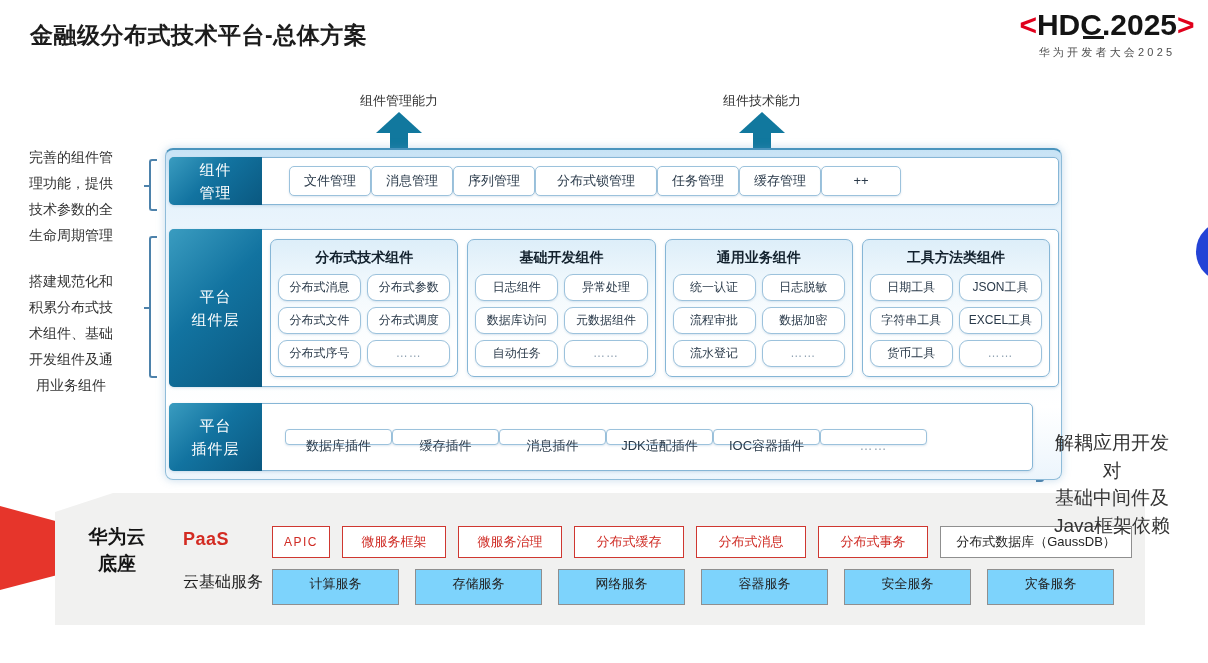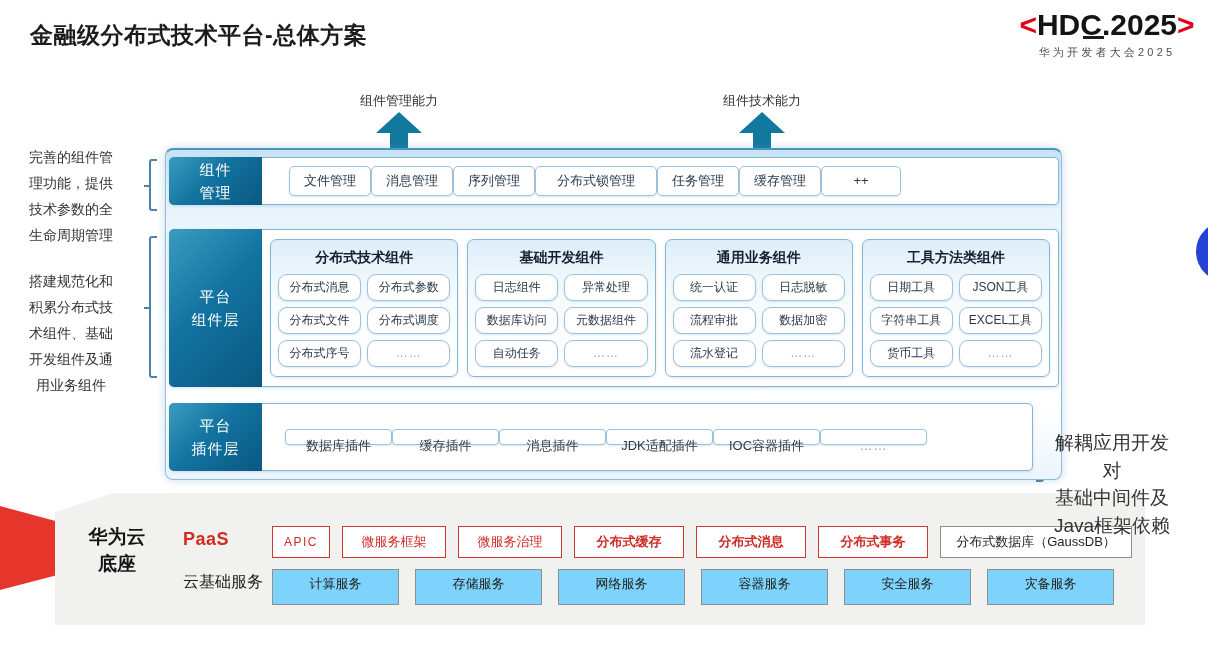--- a/index.html
+++ b/index.html
@@ -98,21 +98,21 @@
   .paas-label { position:absolute; left:128px; top:36px; font-size:18px; font-weight:bold; color:#d32b22; letter-spacing:.5px; }
   .cloud-label { position:absolute; left:128px; top:79px; font-size:16px; color:#1d1d1d; }
   .paas-row { position:absolute; left:217px; top:33px; display:flex; gap:12px; }
   .cloud-row { position:absolute; left:217px; top:76px; display:flex; gap:16px; }
   .pbox {
     height:32px; line-height:30px; text-align:center; font-size:13px; background:#fff;
     border:1px solid #cf3730; color:#cf2b24;
   }
   .pbox.apic { width:58px; letter-spacing:1.5px; font-size:12px; }
   .pbox.mid { width:104px; }
-  .pbox.big { width:110px;font-weight:bold; }
+  .pbox.big { width:110px; }
   .pbox.plain { width:192px; border:1px solid #8f8f8f; color:#222; }
   .cbox {
     width:127px; height:36px; line-height:28px; text-align:center; font-size:13px;
     background:#7dd3fc; border:1px solid #8f8f8f; color:#222;
   }
 
   
   .red-arrow { position:absolute; left:0; top:506px; width:158px; height:84px; background:#e6352b;
     clip-path:polygon(0 0, 100% 51%, 0 100%); }
   .blue-dot { position:absolute; left:1196px; top:221px; width:61px; height:61px; border-radius:50%; background:#2443d6; }

